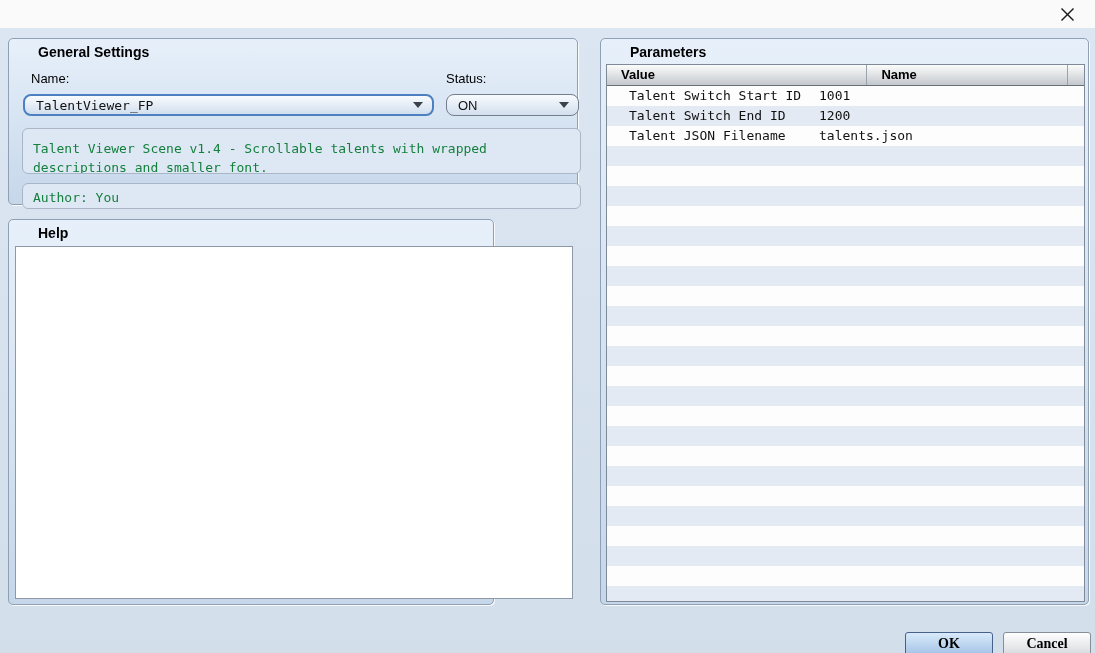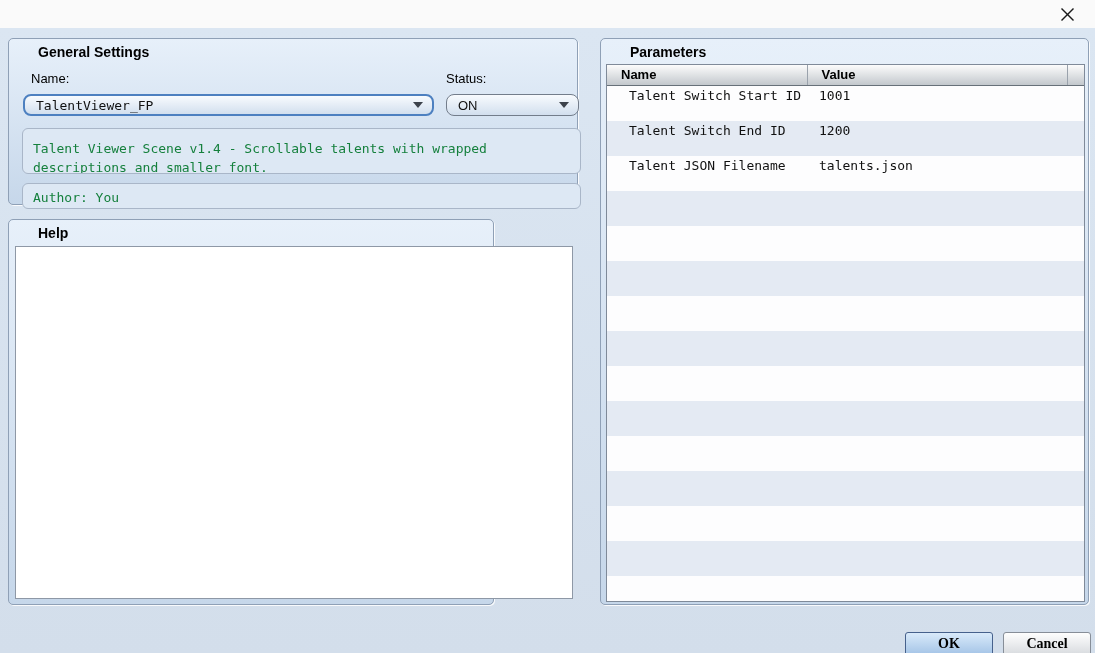--- a/index.html
+++ b/index.html
@@ -107,21 +107,21 @@
   .hcell {
     font-size:13px; font-weight:bold; color:#000;
     padding-left:14px; line-height:20px;
     border-right:1px solid #9aa2ac;
     white-space:nowrap; overflow:hidden;
   }
   .hcell.h-name  { width:201px; }
   .hcell.h-value { width:261px; }
   .hcell.h-extra { width:16px;  border-right:none; }
   .prow {
-    height:35px; display:flex; background:#fdfdfe;
+    height:20px; display:flex; background:#fdfdfe;
   }
   .prow.stripe { background:#e4eaf3; }
   .pcell {
     font-family:"DejaVu Sans Mono","Liberation Mono",monospace;
     font-size:13px; line-height:20px; color:#111;
     white-space:nowrap; overflow:hidden;
   }
   .pcell.pname  { width:201px; padding-left:22px; }
   .pcell.pvalue { width:261px; padding-left:11px; }
 
@@ -179,22 +179,22 @@
 
   <div class="panel panel-help">
     <div class="panel-title">Help</div>
     <div class="help-area"></div>
   </div>
 
   <div class="panel panel-params">
     <div class="panel-title">Parameters</div>
     <div class="ptable">
       <div class="phead">
+        <div class="hcell h-value">Value</div>
         <div class="hcell h-name">Name</div>
-        <div class="hcell h-value">Value</div>
         <div class="hcell h-extra"></div>
       </div>
       <div>
           <div class="prow">
             <div class="pcell pname">Talent Switch Start ID</div>
             <div class="pcell pvalue">1001</div>
           </div>
           <div class="prow stripe">
             <div class="pcell pname">Talent Switch End ID</div>
             <div class="pcell pvalue">1200</div>

